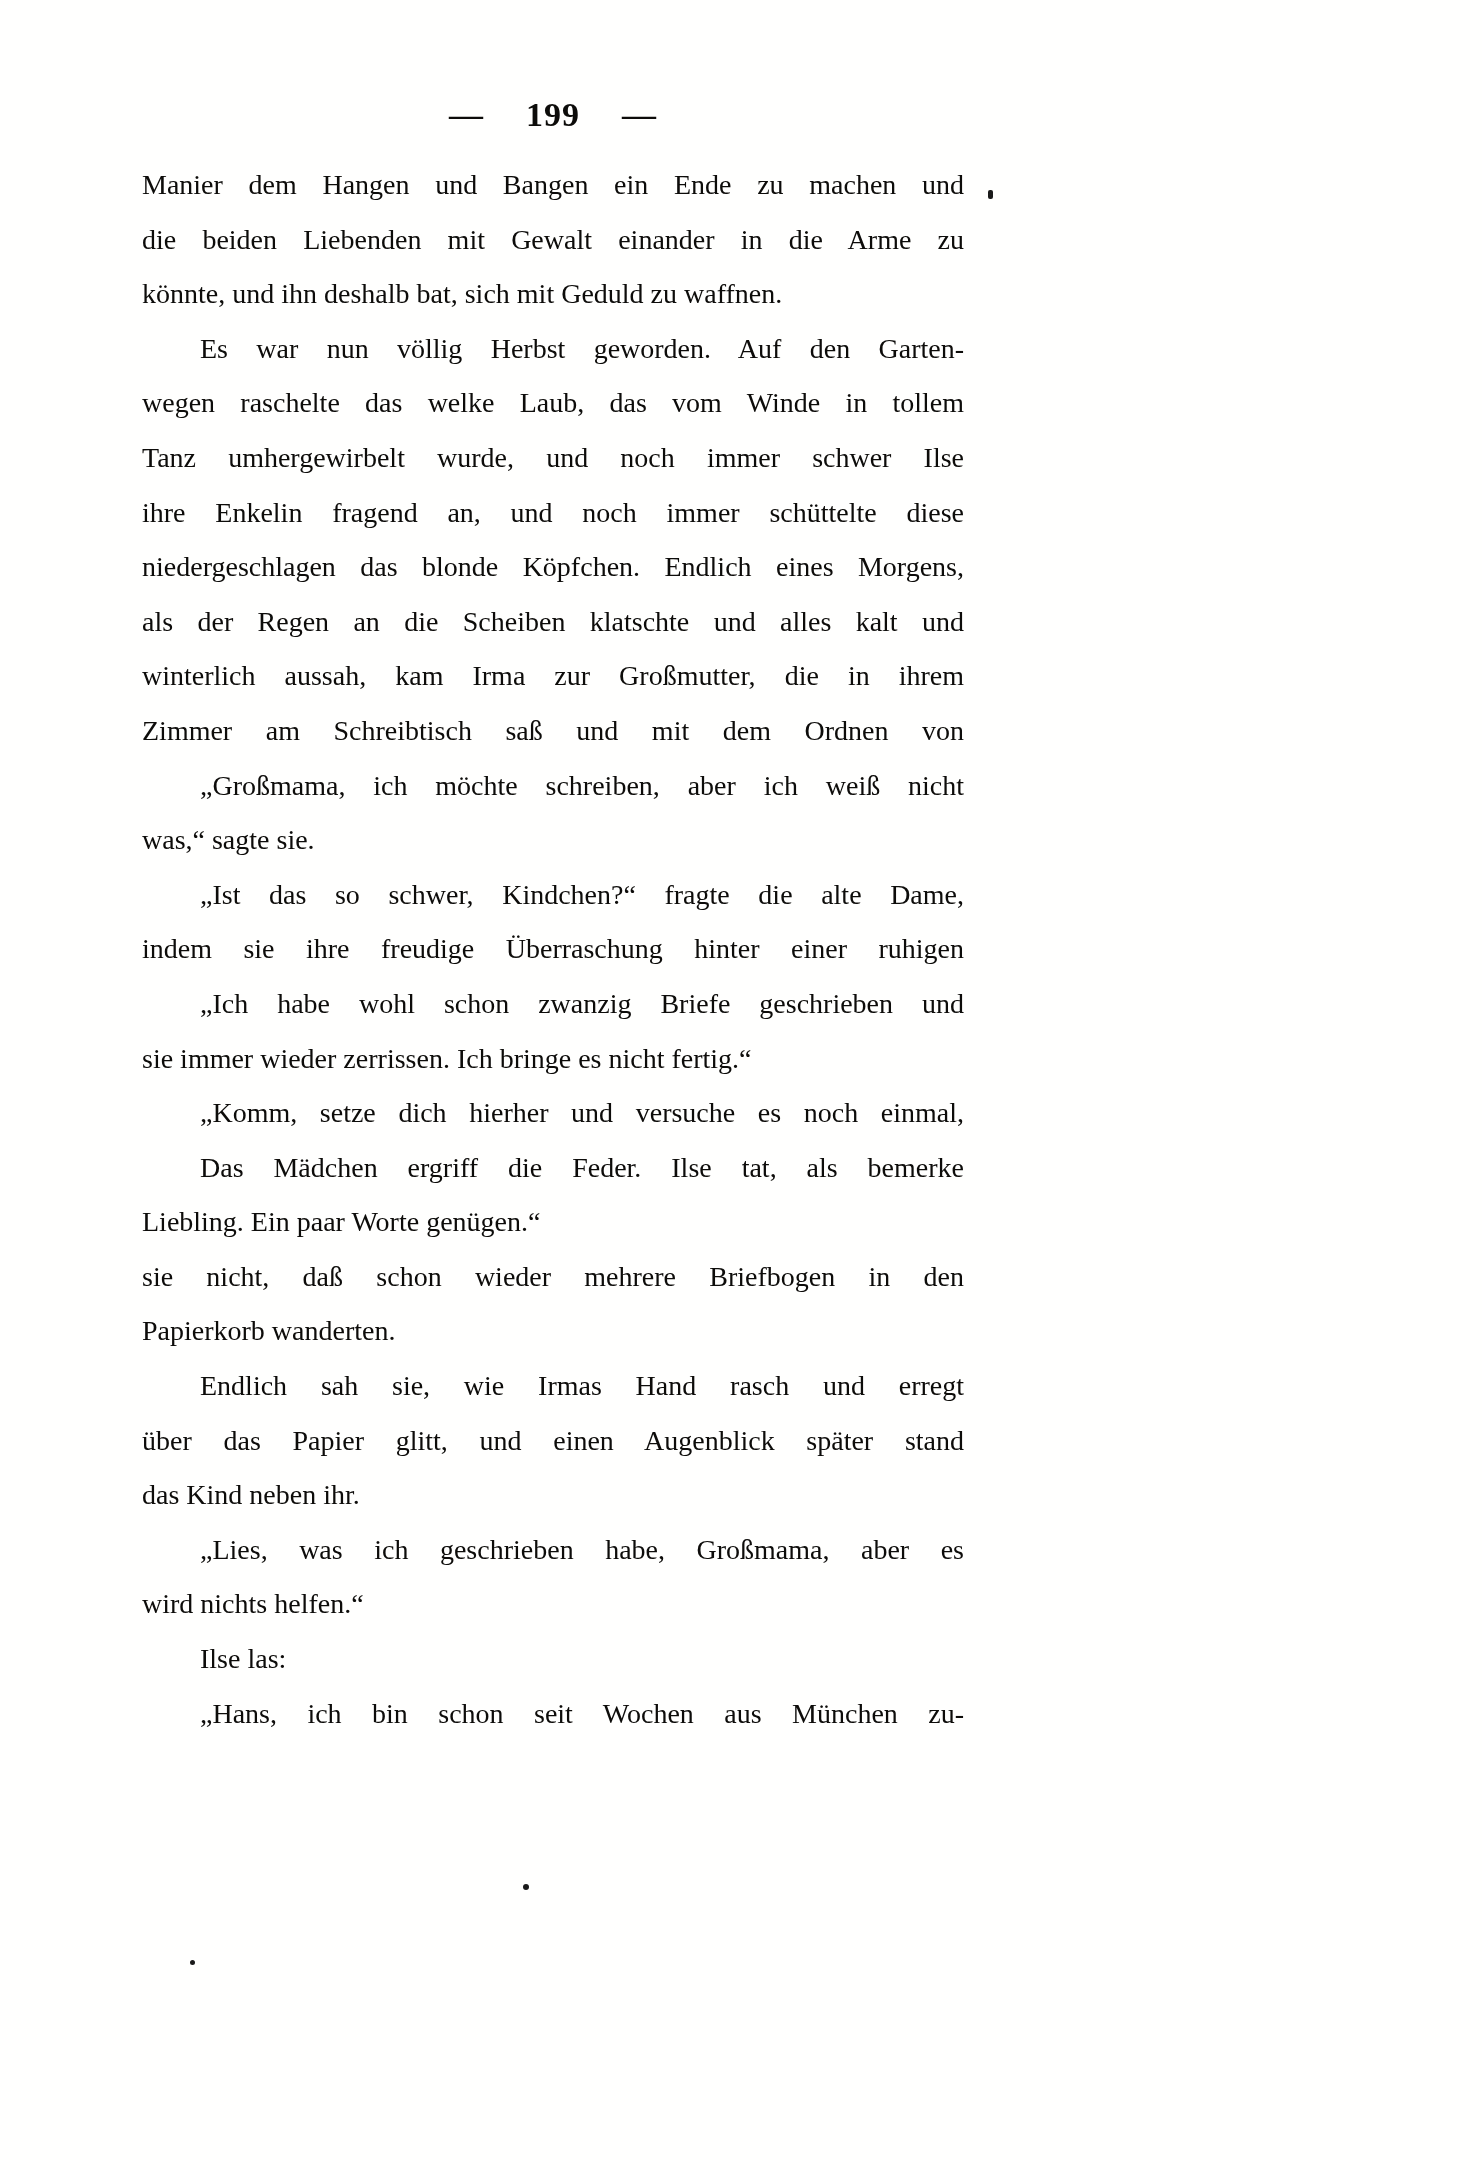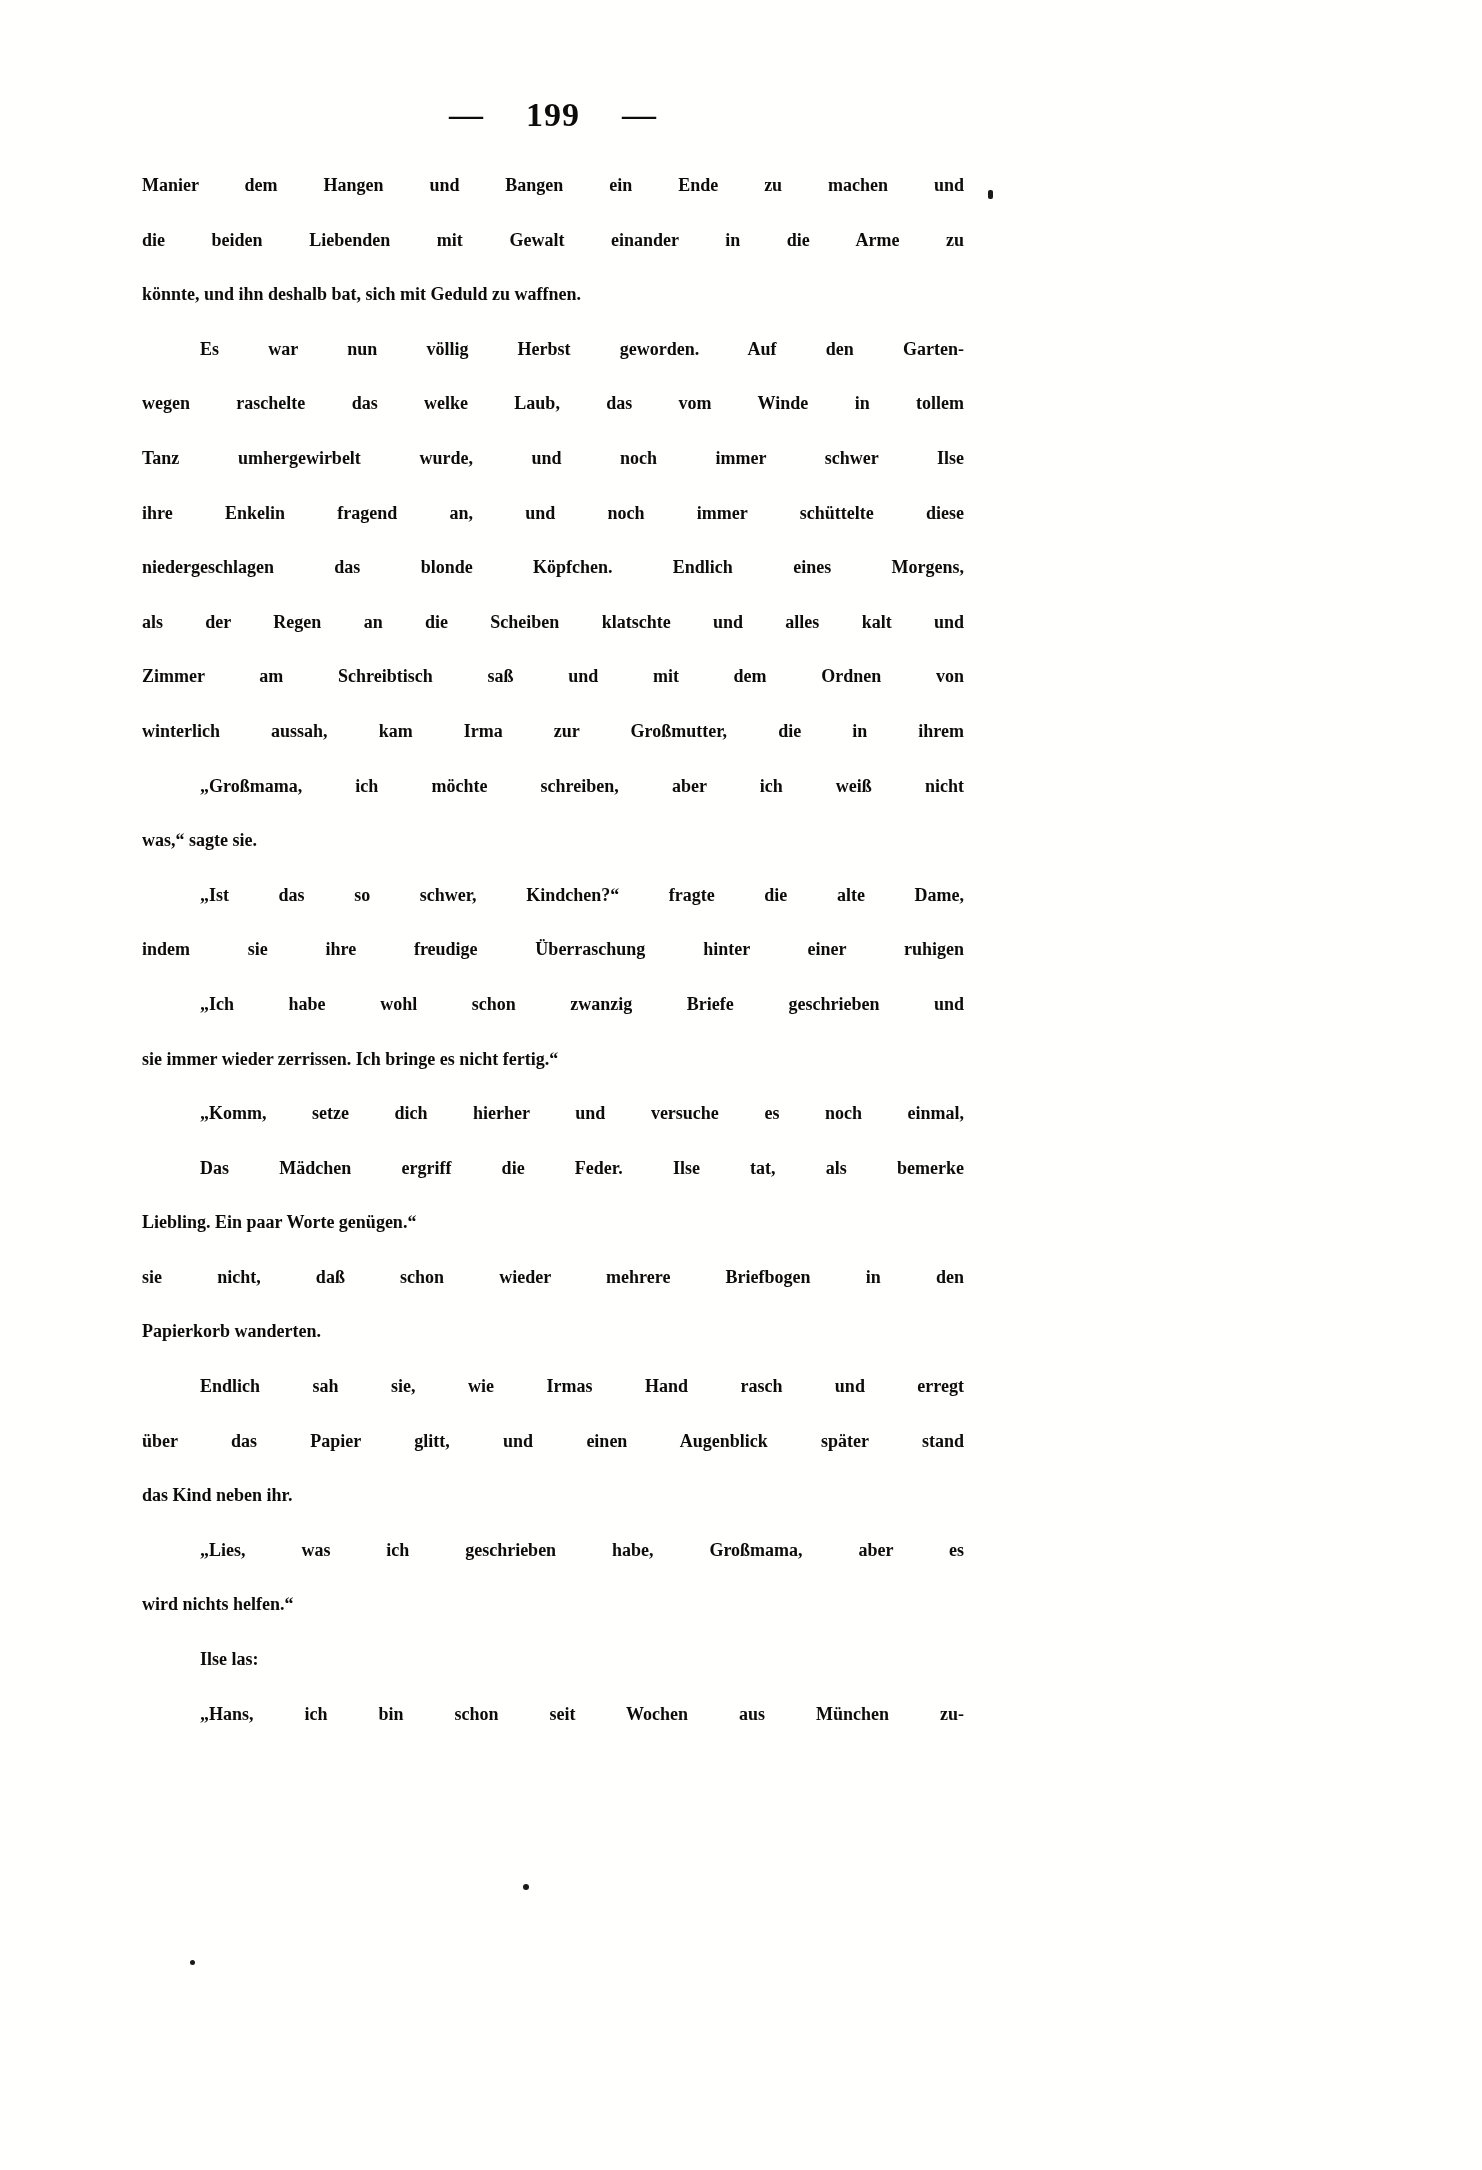--- a/index.html
+++ b/index.html
@@ -28,22 +28,22 @@
     gap: 42px;
     font-size: 34px;
     font-weight: bold;
     letter-spacing: 1px;
   }
   .body-block {
     position: absolute;
     left: 142px;
     top: 158px;
     width: 822px;
-    font-size: 18px;
-    font-weight: bold;
+    font-size: 28px;
+    font-weight: normal;
     line-height: 54.6px;
   }
   .line {
     text-align: justify;
     text-align-last: justify;
     white-space: normal;
   }
   .line.last {
     text-align-last: left;
   }
@@ -75,22 +75,22 @@
     <div class="line">Manier dem Hangen und Bangen ein Ende zu machen und</div>
     <div class="line">die beiden Liebenden mit Gewalt einander in die Arme zu</div>
     <div class="line last">könnte, und ihn deshalb bat, sich mit Geduld zu waffnen.</div>
 
     <div class="line indent">Es war nun völlig Herbst geworden. Auf den Garten-</div>
     <div class="line">wegen raschelte das welke Laub, das vom Winde in tollem</div>
     <div class="line">Tanz umhergewirbelt wurde, und noch immer schwer Ilse</div>
     <div class="line">ihre Enkelin fragend an, und noch immer schüttelte diese</div>
     <div class="line">niedergeschlagen das blonde Köpfchen. Endlich eines Morgens,</div>
     <div class="line">als der Regen an die Scheiben klatschte und alles kalt und</div>
+    <div class="line">winterlich aussah, kam Irma zur Großmutter, die in ihrem</div>
     <div class="line">Zimmer am Schreibtisch saß und mit dem Ordnen von</div>
-    <div class="line">winterlich aussah, kam Irma zur Großmutter, die in ihrem</div>
 
     <div class="line indent">„Großmama, ich möchte schreiben, aber ich weiß nicht</div>
     <div class="line last">was,“ sagte sie.</div>
 
     <div class="line indent">„Ist das so schwer, Kindchen?“ fragte die alte Dame,</div>
     <div class="line">indem sie ihre freudige Überraschung hinter einer ruhigen</div>
 
     <div class="line indent">„Ich habe wohl schon zwanzig Briefe geschrieben und</div>
     <div class="line last">sie immer wieder zerrissen. Ich bringe es nicht fertig.“</div>
 

